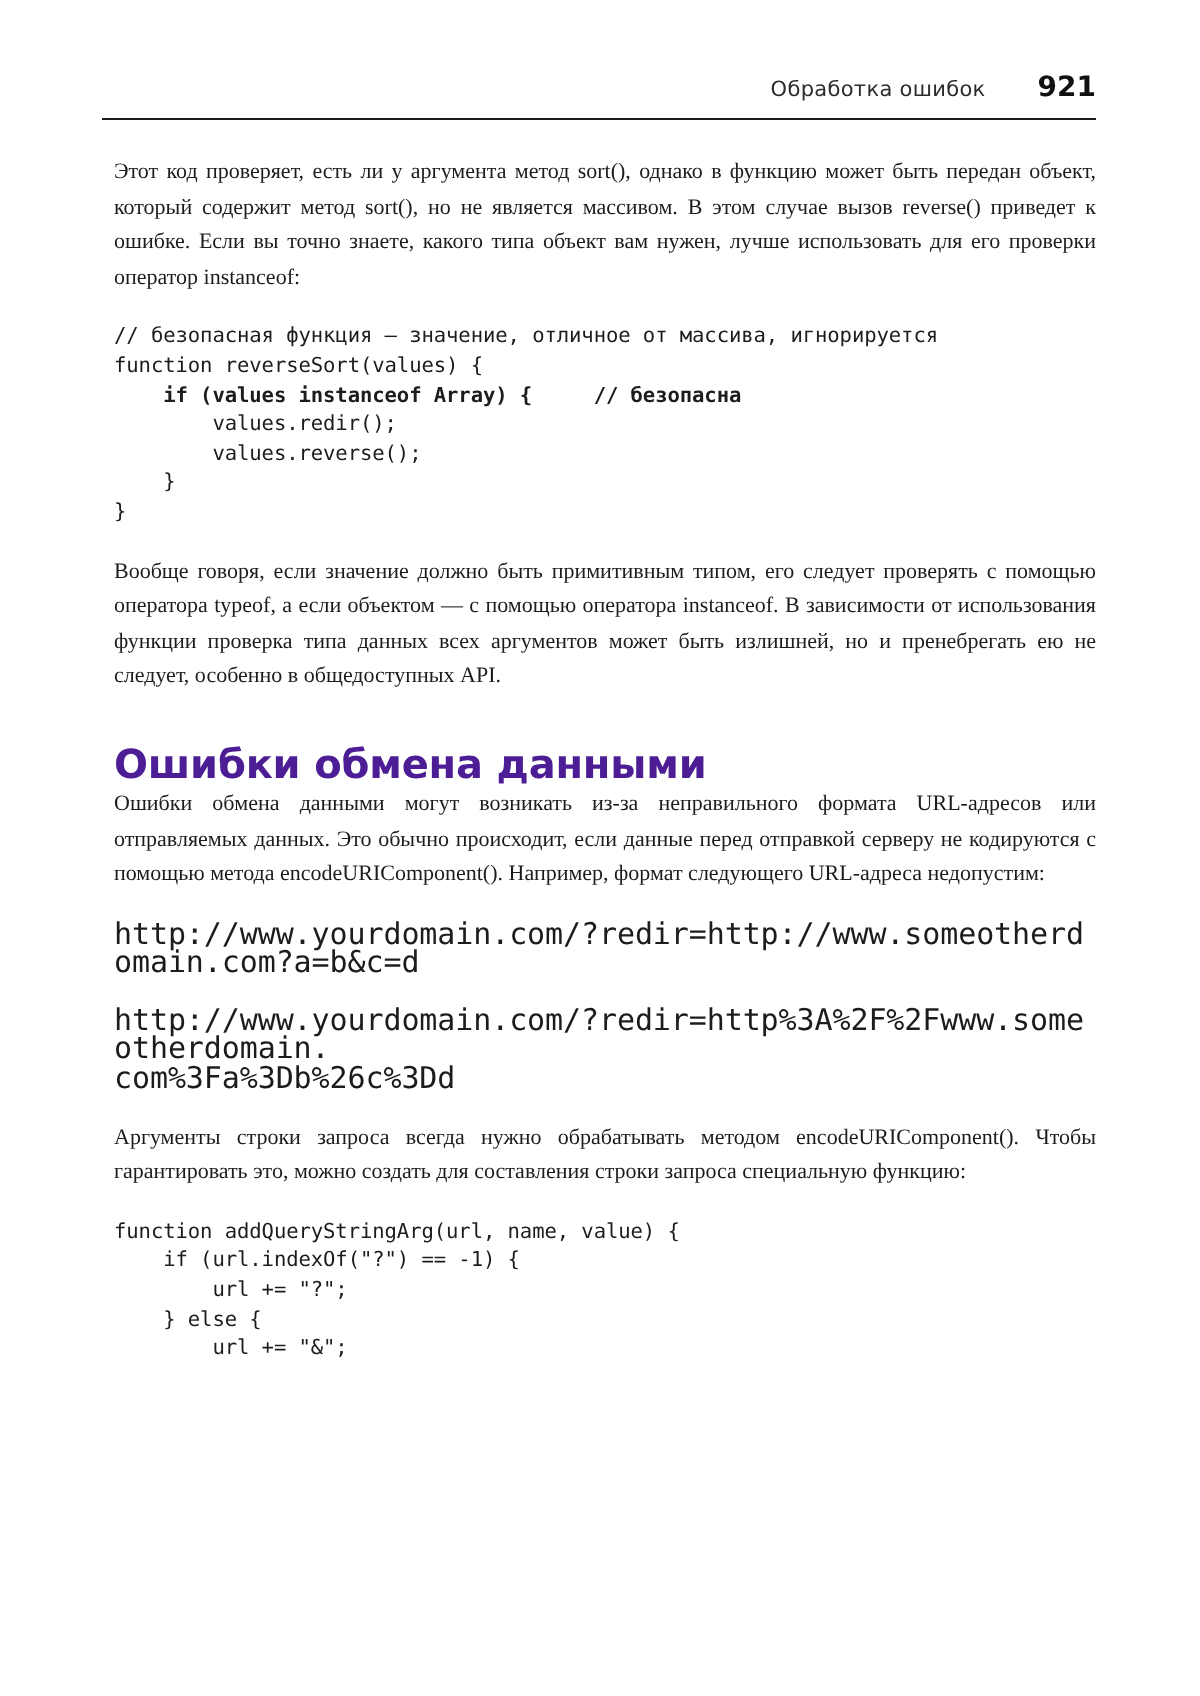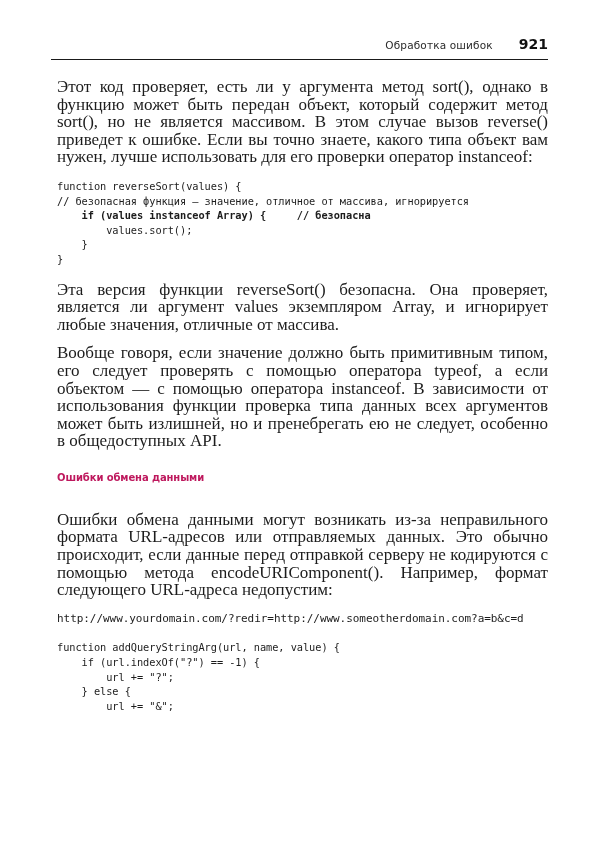--- a/index.html
+++ b/index.html
@@ -61,21 +61,21 @@
   .content {
     position: absolute;
     left: 57px;
     top: 78px;
     width: 491px;
   }
 
   p.para {
     margin: 0 0 11px 0;
     font-family: "Liberation Serif", serif;
-    font-size: 17px;
+    font-size: 11px;
     line-height: 17.6px;
     text-align: justify;
     color: #1c1c1c;
     hyphens: none;
   }
 
   pre.codeblock {
     margin: 0;
     font-family: "DejaVu Sans Mono", monospace;
     font-size: 10.3px;
@@ -84,31 +84,31 @@
     white-space: pre;
     letter-spacing: -0.05px;
   }
   pre.codeblock b { font-weight: bold; }
 
   .block-gap-top { margin-top: 13px; }
   .block-gap-bot { margin-bottom: 14px; }
 
   h2.section {
     font-family: "DejaVu Sans", sans-serif;
-    font-size: 10px;
+    font-size: 20px;
     font-weight: bold;
-    color: #be185d;
-    margin: 22px 0 28px 0;
+    color: #4c1d95;
+    margin: 22px 0 0 0;
     letter-spacing: -0.1px;
   }
 
   pre.urlline {
     margin: 0;
     font-family: "DejaVu Sans Mono", monospace;
-    font-size: 11px;
+    font-size: 15px;
     line-height: 14.6px;
     color: #1c1c1c;
     white-space: pre-wrap;
     word-break: break-all;
     letter-spacing: -0.05px;
   }
 </style>
 </head>
 <body>
 
@@ -118,43 +118,48 @@
     <span class="header-title">Обработка ошибок</span>
     <span class="header-pageno">921</span>
   </div>
   <div class="header-rule"></div>
 
   <div class="content">
 
     <p class="para">Этот код проверяет, есть ли у аргумента метод sort(), однако в функцию может быть передан объект, который содержит метод sort(), но не является массивом. В этом случае вызов reverse() приведет к ошибке. Если вы точно знаете, какого типа объект вам нужен, лучше использовать для его проверки оператор instanceof:</p>
 
     <div class="block-gap-top block-gap-bot">
+      <pre class="codeblock">// безопасная функция — значение, отличное от массива, игнорируется</pre>
       <pre class="codeblock">function reverseSort(values) {</pre>
-      <pre class="codeblock">// безопасная функция — значение, отличное от массива, игнорируется</pre>
       <pre class="codeblock"><b>    if (values instanceof Array) {     // безопасна</b></pre>
-      <pre class="codeblock">        values.sort();</pre>
+      <pre class="codeblock">        values.redir();</pre>
+      <pre class="codeblock">        values.reverse();</pre>
       <pre class="codeblock">    }</pre>
       <pre class="codeblock">}</pre>
     </div>
 
-    <p class="para">Эта версия функции reverseSort() безопасна. Она проверяет, является ли аргумент values экземпляром Array, и игнорирует любые значения, отличные от массива.</p>
 
     <p class="para">Вообще говоря, если значение должно быть примитивным типом, его следует проверять с помощью оператора typeof, а если объектом — с помощью оператора instanceof. В зависимости от использования функции проверка типа данных всех аргументов может быть излишней, но и пренебрегать ею не следует, особенно в общедоступных API.</p>
 
     <h2 class="section">Ошибки обмена данными</h2>
 
 
     <p class="para">Ошибки обмена данными могут возникать из-за неправильного формата URL-адресов или отправляемых данных. Это обычно происходит, если данные перед отправкой серверу не кодируются с помощью метода encodeURIComponent(). Например, формат следующего URL-адреса недопустим:</p>
 
     <div class="block-gap-top block-gap-bot">
       <pre class="urlline">http://www.yourdomain.com/?redir=http://www.someotherdomain.com?a=b&amp;c=d</pre>
     </div>
 
 
+    <div class="block-gap-top block-gap-bot">
+      <pre class="urlline">http://www.yourdomain.com/?redir=http%3A%2F%2Fwww.someotherdomain.
+com%3Fa%3Db%26c%3Dd</pre>
+    </div>
 
+    <p class="para">Аргументы строки запроса всегда нужно обрабатывать методом encodeURIComponent(). Чтобы гарантировать это, можно создать для составления строки запроса специальную функцию:</p>
 
     <div class="block-gap-top">
       <pre class="codeblock">function addQueryStringArg(url, name, value) {</pre>
       <pre class="codeblock">    if (url.indexOf("?") == -1) {</pre>
       <pre class="codeblock">        url += "?";</pre>
       <pre class="codeblock">    } else {</pre>
       <pre class="codeblock">        url += "&amp;";</pre>
     </div>
 
   </div>

